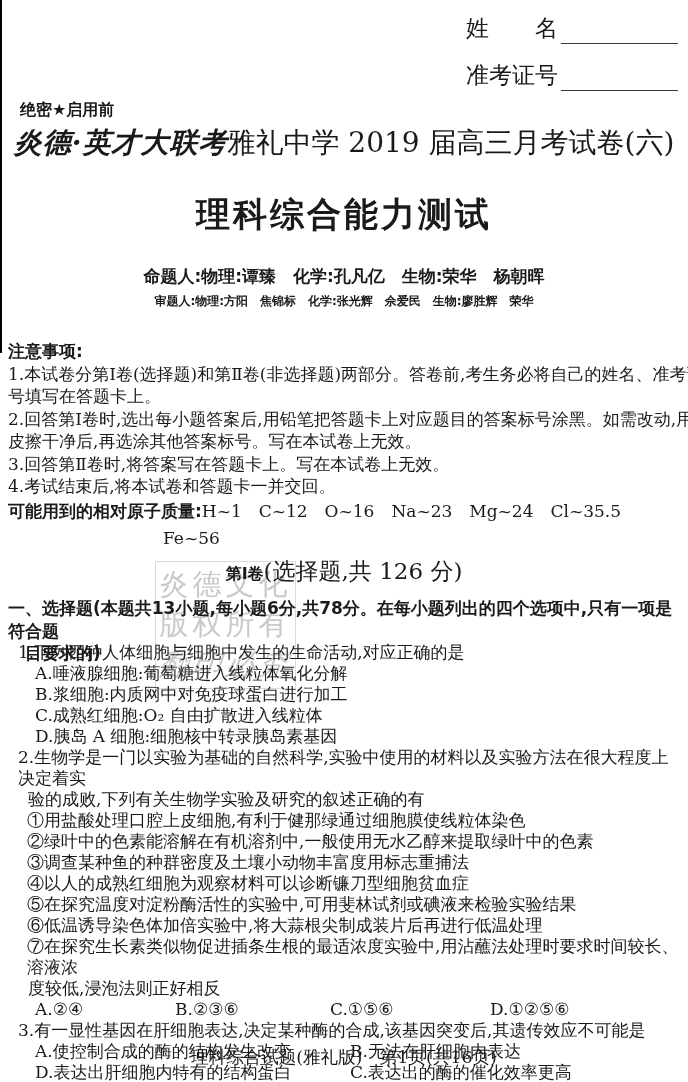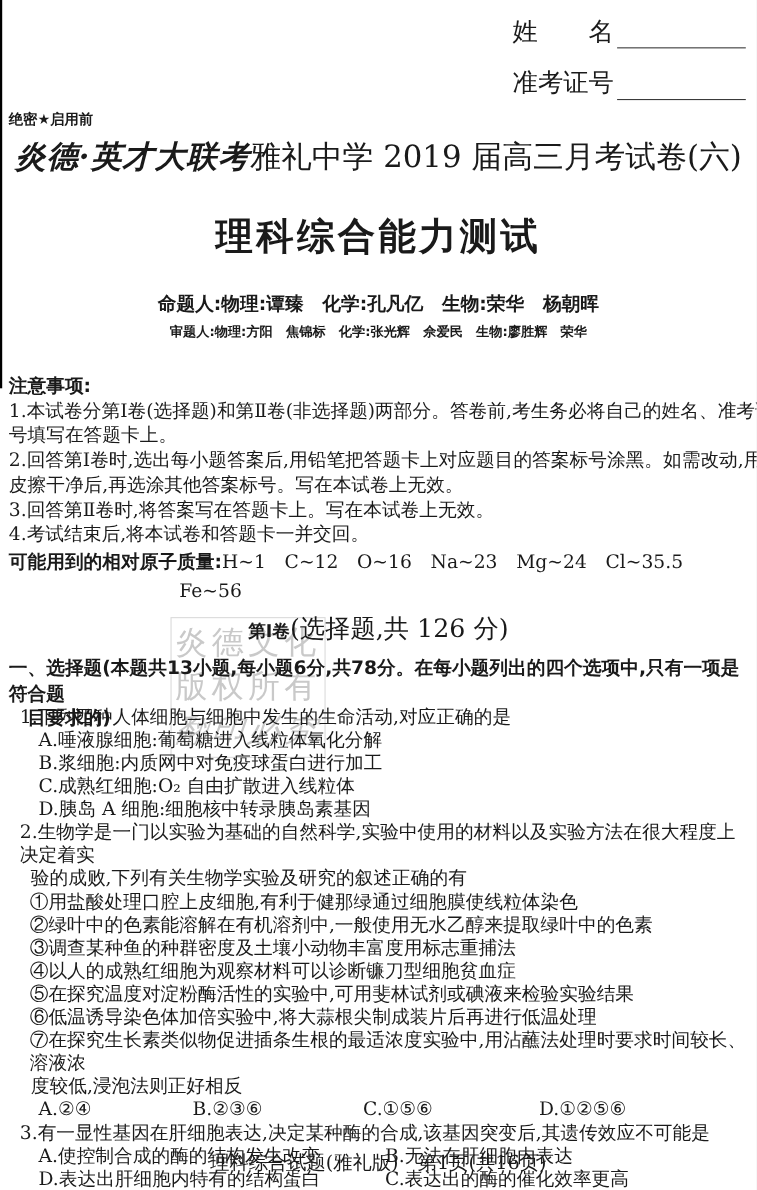--- a/index.html
+++ b/index.html
@@ -15,21 +15,21 @@
   .abs{position:absolute;}
   .center{width:100%;text-align:center;}
 
   .edge-line{position:absolute;left:0;top:0;width:2px;height:353px;background:#000;}
 
   .id-block{position:absolute;left:466px;top:14px;width:212px;font-size:23px;}
   .id-row{display:flex;align-items:flex-end;height:30px;}
   .id-row + .id-row{margin-top:17px;}
   .uline{flex:1;border-bottom:1.5px solid #3a3a3a;height:26px;margin-left:3px;}
 
-  .secrecy{left:8px;top:100px;font-size:13px;}
+  .secrecy{left:20px;top:100px;font-size:16px;}
   .exam-title{top:124px;font-size:28px;white-space:nowrap;}
   .exam-series{font-style:italic;font-weight:bold;letter-spacing:1px;}
   .subject-title{top:192px;font-size:34px;letter-spacing:3px;}
   .setters{top:265px;font-size:17px;}
   .reviewers{top:293px;font-size:12px;}
 
   .notices{left:8px;top:340px;width:676px;font-size:17px;line-height:22.5px;}
   .notices .line{white-space:nowrap;}
 
   .atomic{left:8px;top:498px;width:676px;font-size:17px;line-height:27px;}

